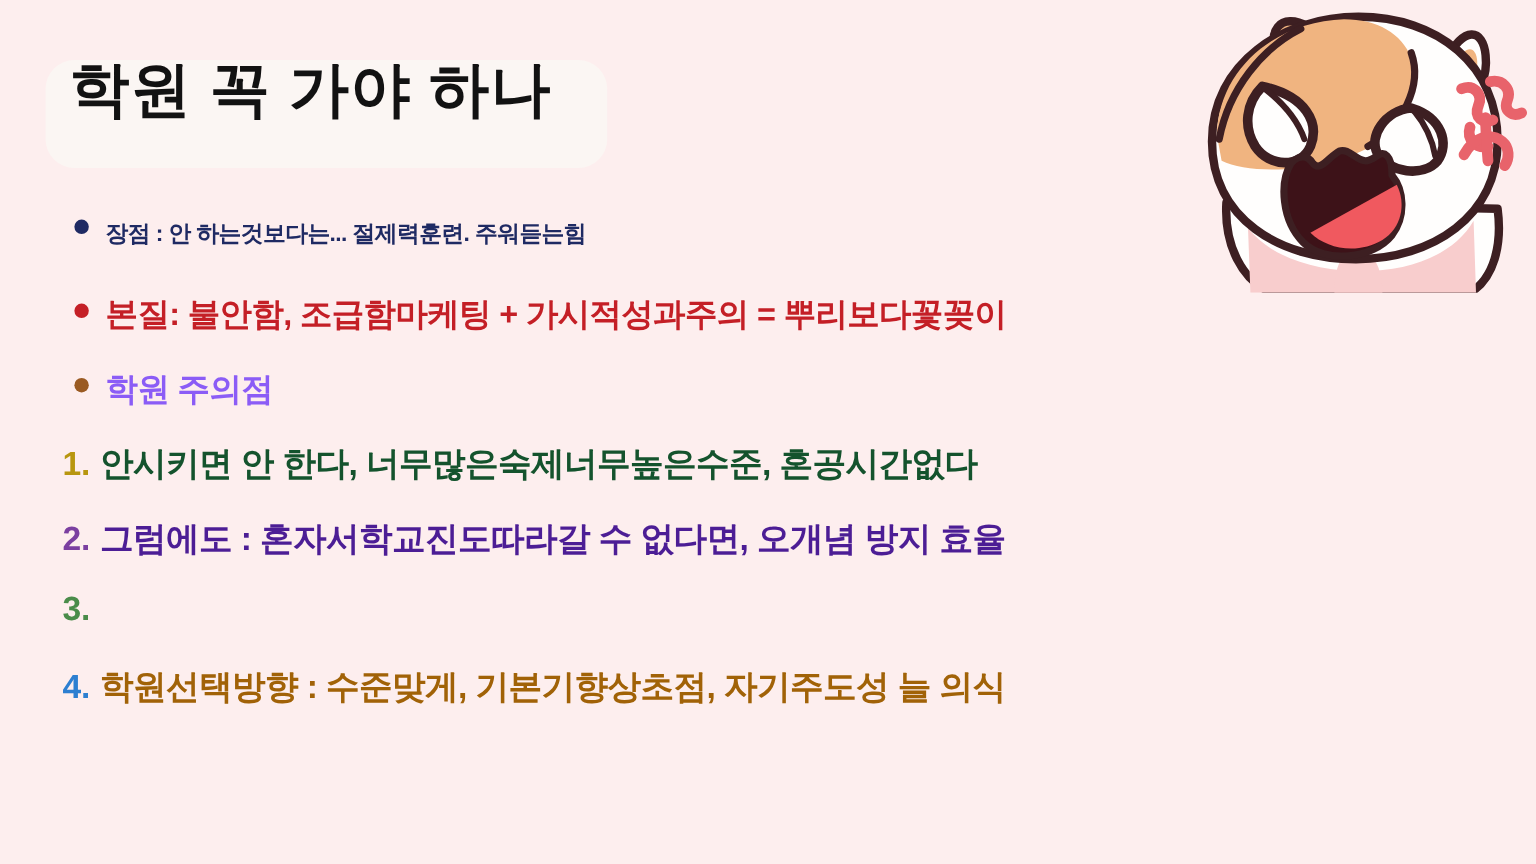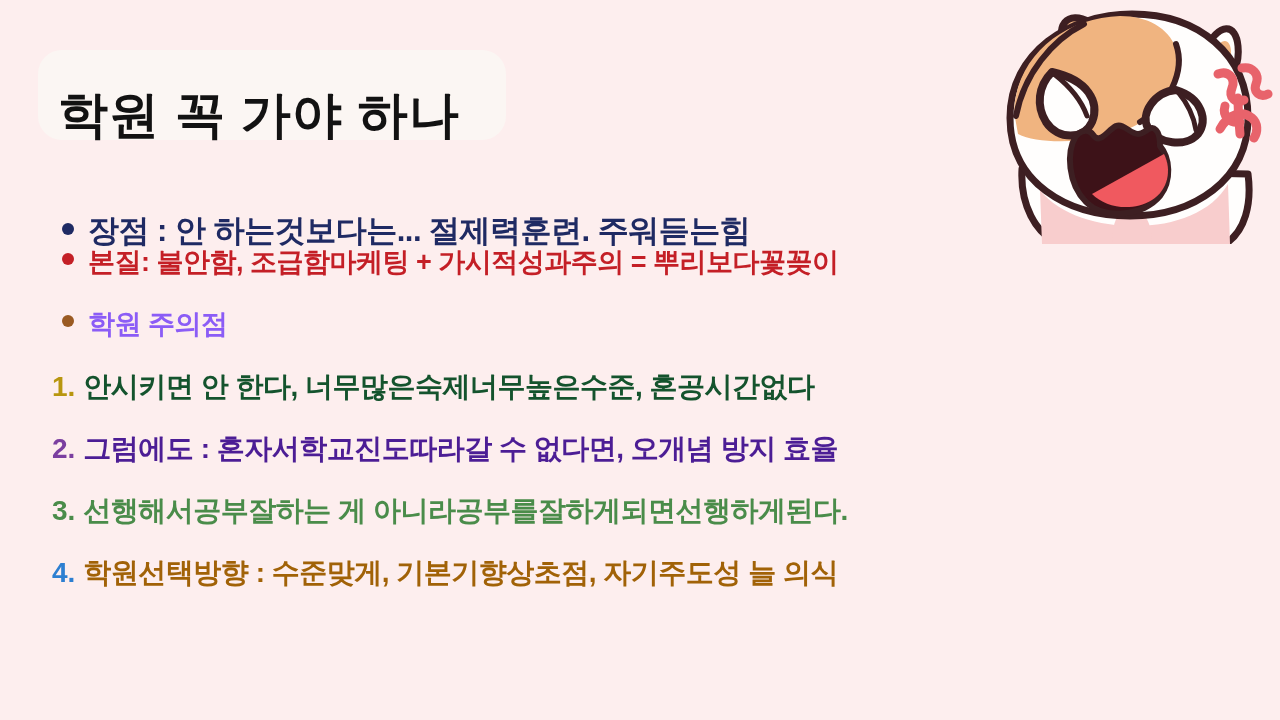--- a/index.html
+++ b/index.html
@@ -24,21 +24,21 @@
   
   #title-pill {
     position: absolute;
     left: 38px;
     top: 50px;
     width: 468px;
     height: 90px;
     background: #fbf6f3;
     border-radius: 24px;
     display: flex;
-    align-items: flex-end;
+    align-items: flex-start;
     justify-content: flex-start;
     box-sizing: border-box;
     padding-left: 20px;
   }
   #title-text {
     font-size: 50px;
     font-weight: bold;
     color: #121212;
     letter-spacing: 1px;
     white-space: nowrap;
@@ -77,21 +77,21 @@
     flex: 0 0 auto;
     font-weight: bold;
   }
 
   .line-text {
     font-weight: bold;
     letter-spacing: -0.5px;
   }
 
   
-  .row-0 .line-text { font-size: 31px; margin-top: 28px; }
+  .row-0 .line-text { font-size: 19px; }
   .row-1 .line-text { font-size: 27px; }
   .row-2 .line-text { font-size: 27px; }
   .row-3 .line-text, .row-3 .num-marker { font-size: 28px; }
   .row-4 .line-text, .row-4 .num-marker { font-size: 28px; }
   .row-5 .line-text, .row-5 .num-marker { font-size: 28px; }
   .row-6 .line-text, .row-6 .num-marker { font-size: 28px; }
 
   .row-3, .row-4, .row-5, .row-6 { padding-left: 0px; }
   .row-0, .row-1, .row-2 { padding-left: 10px; }
 
@@ -137,21 +137,20 @@
       <span class="line-text" style="color:#14532d">안시키면 안 한다, 너무많은숙제너무높은수준, 혼공시간없다</span>
     </div>
 
     <div class="line row-4">
       <span class="num-marker" style="color:#7b3fa0">2.</span>
       <span class="line-text" style="color:#4c1d95">그럼에도 : 혼자서학교진도따라갈 수 없다면, 오개념 방지 효율</span>
     </div>
 
     <div class="line row-5">
       <span class="num-marker" style="color:#4a8c4a">3.</span>
-      <span class="line-text" style="color:#4a8c4a">선행해서공부잘하는 게 아니라공부를잘하게되면선행하게된다.</span>
     </div>
 
     <div class="line row-6">
       <span class="num-marker" style="color:#2d7fd1">4.</span>
       <span class="line-text" style="color:#a16207">학원선택방향 : 수준맞게, 기본기향상초점, 자기주도성 늘 의식</span>
     </div>
 
   </div>
 
   <div id="cat-wrap">

